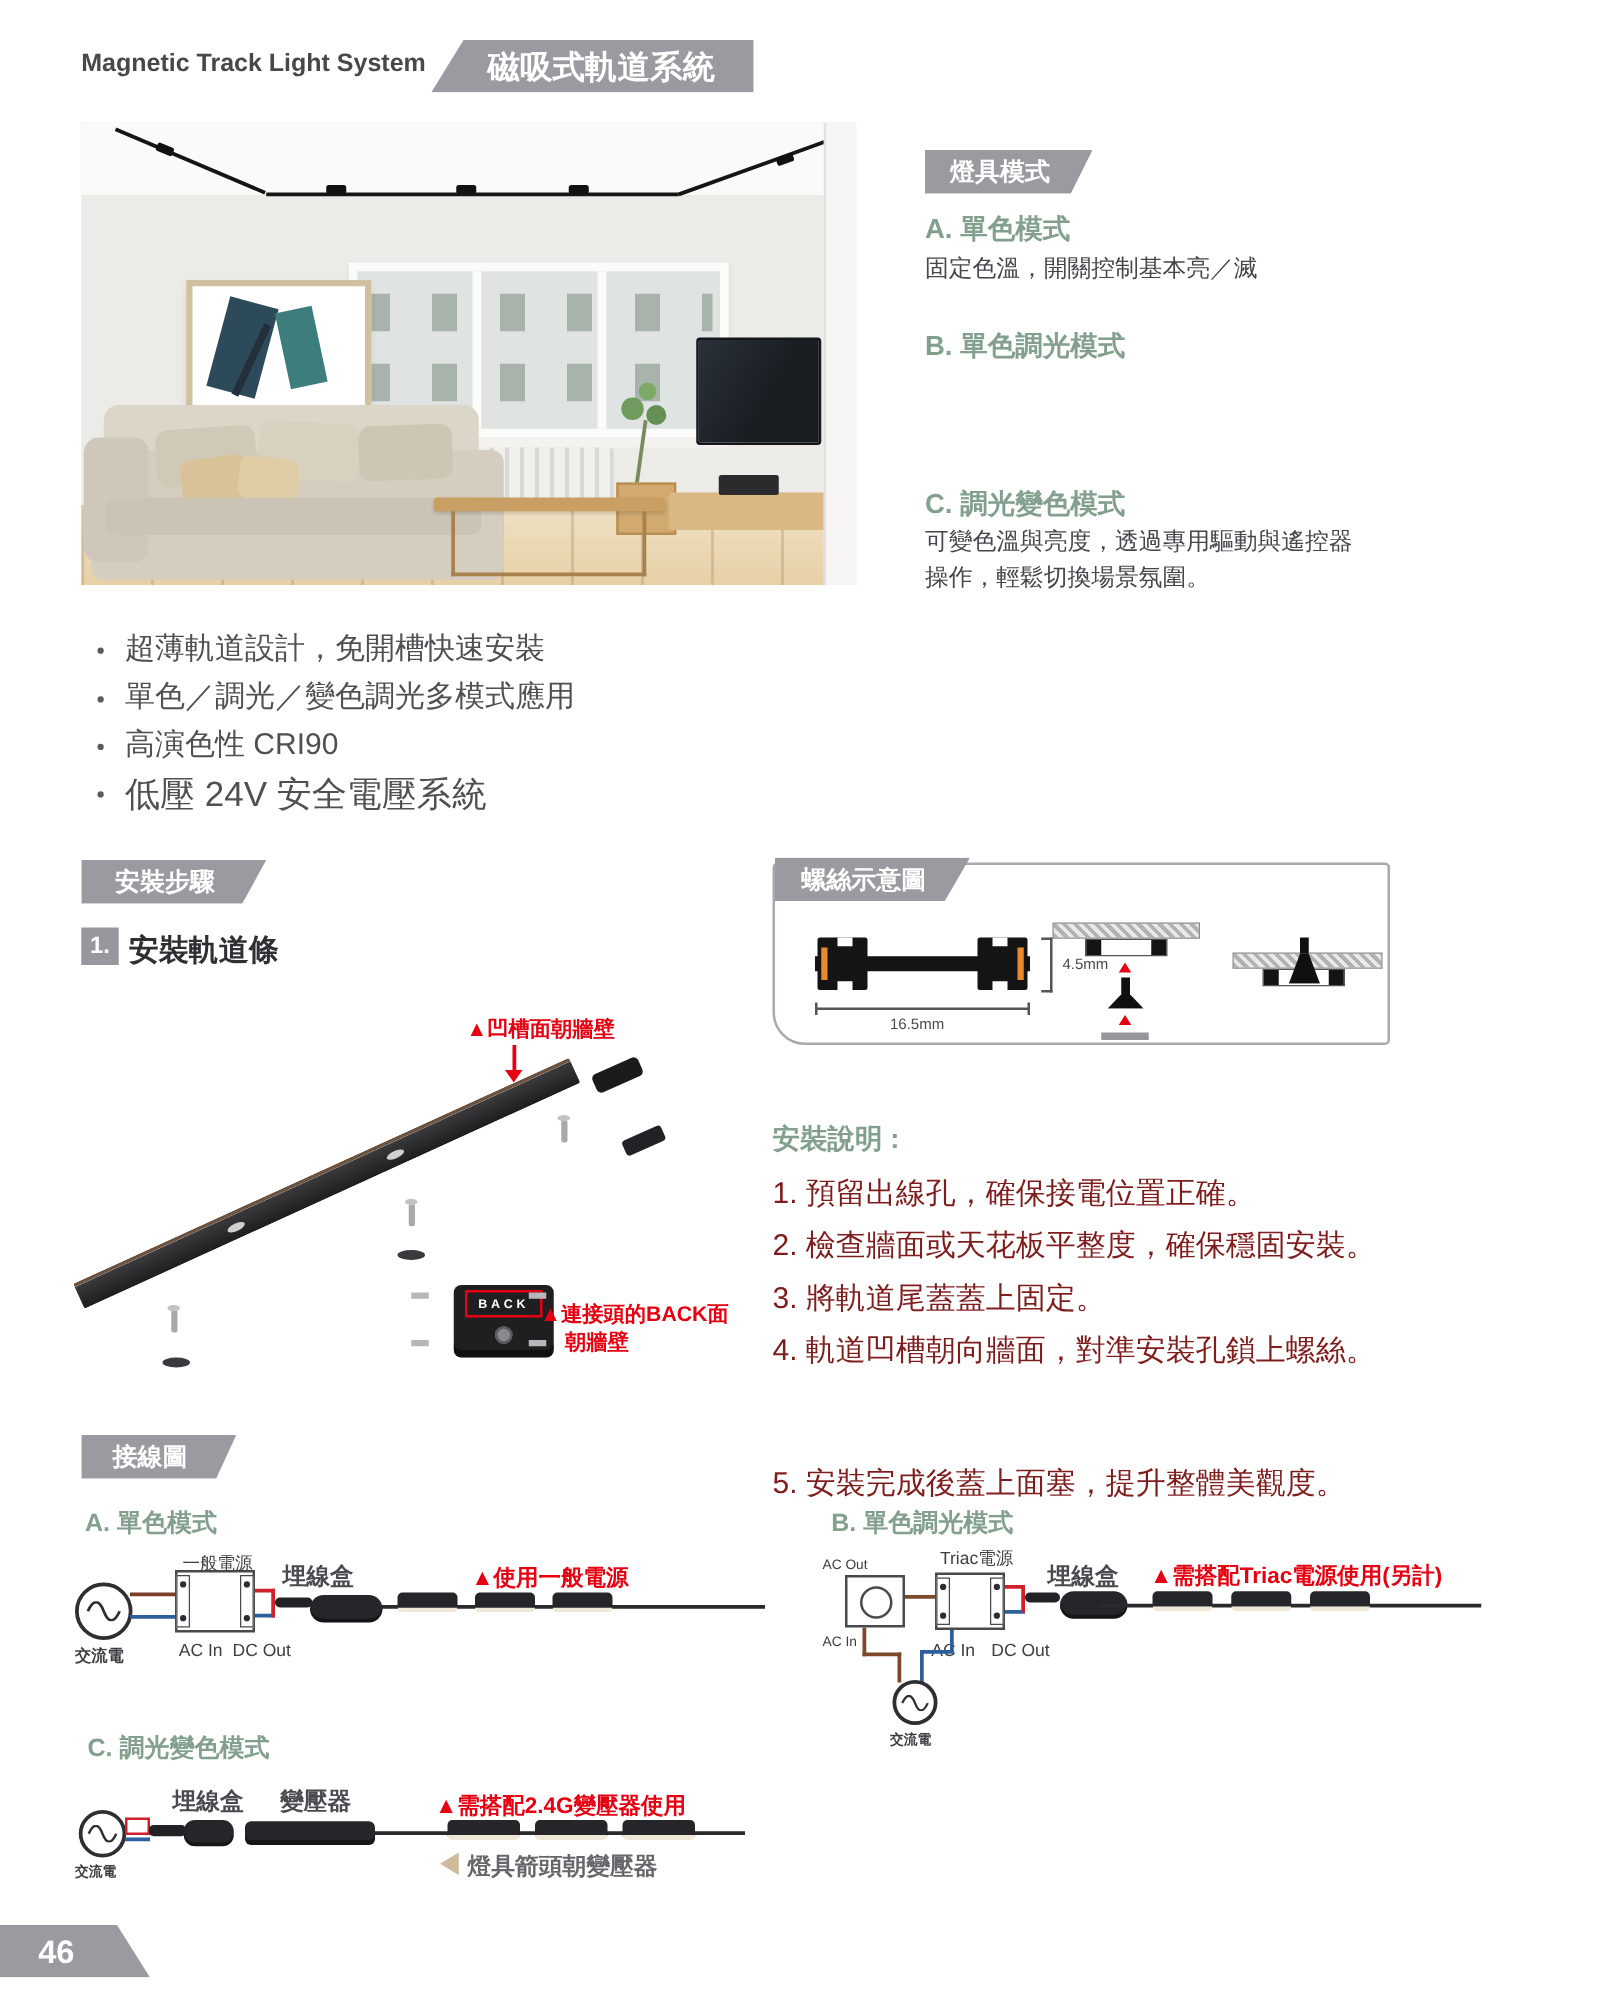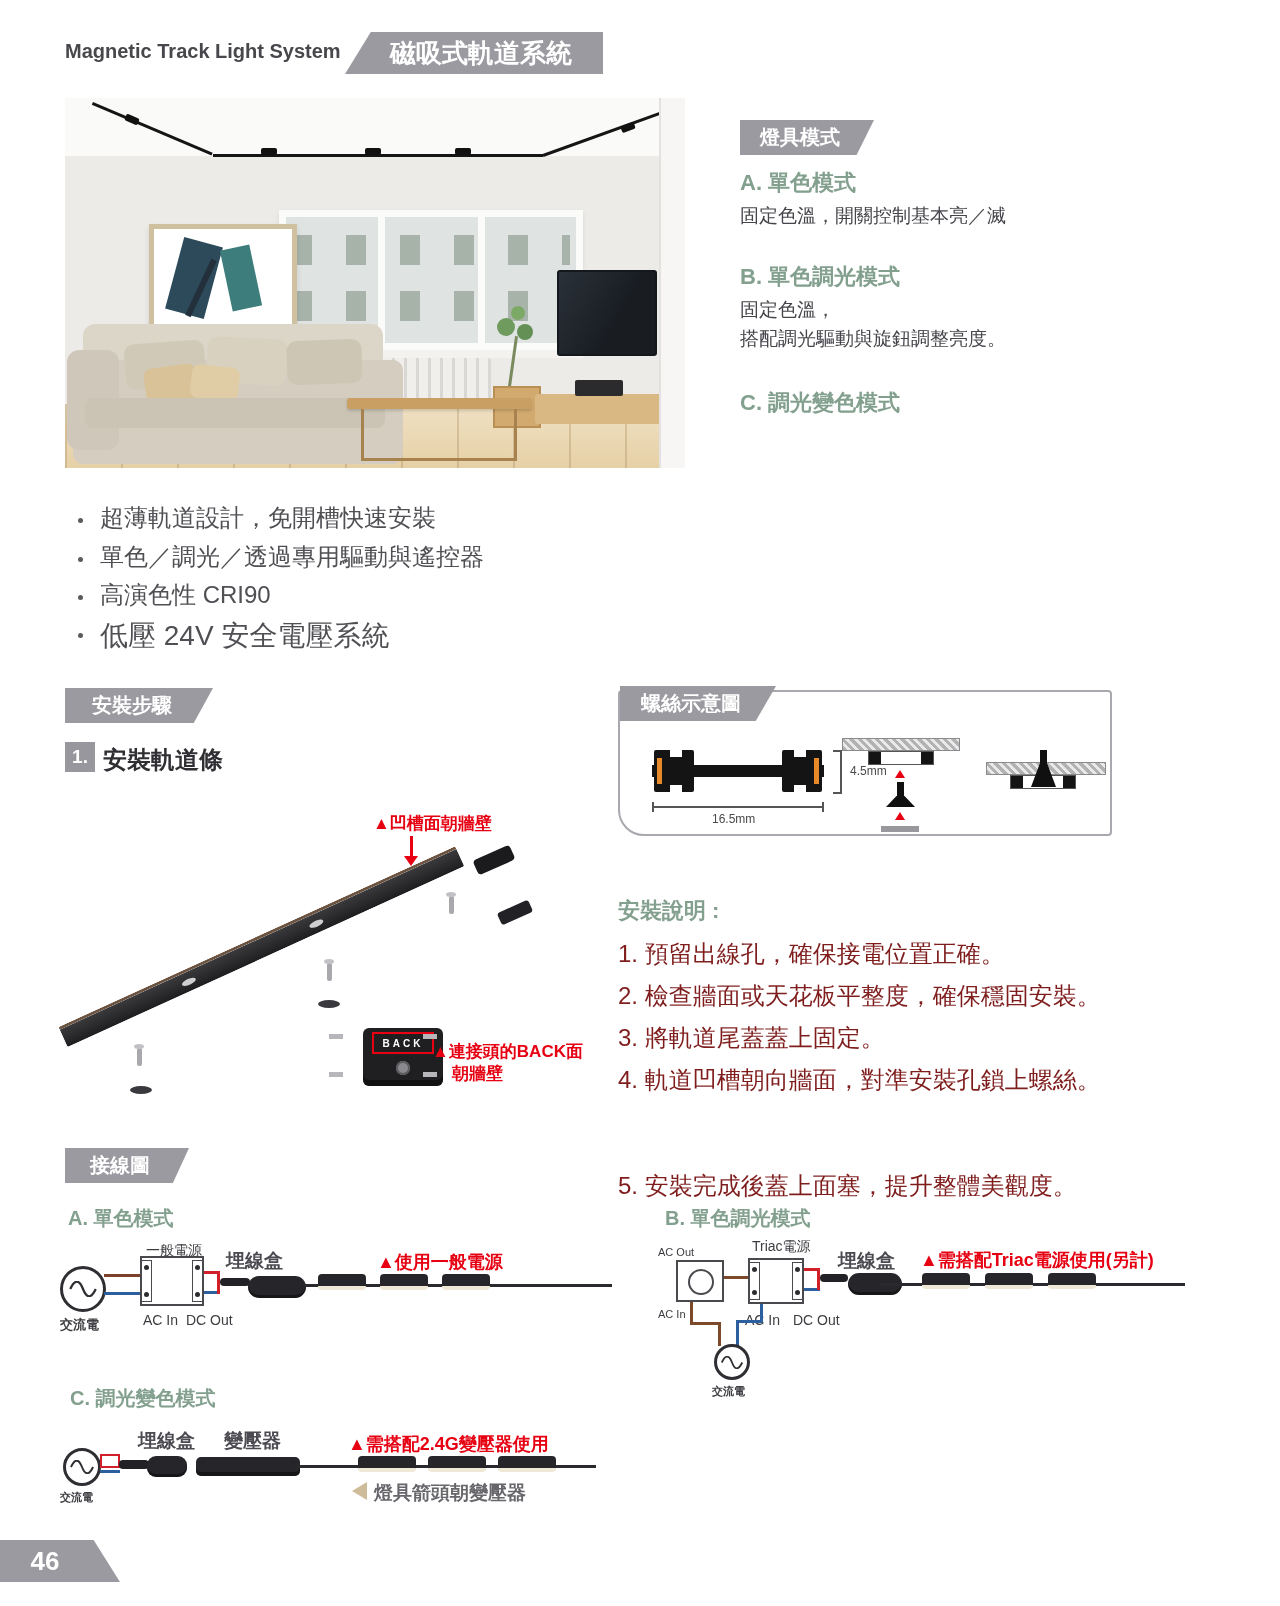--- a/index.html
+++ b/index.html
@@ -111,28 +111,28 @@
     <div class="abs" style="left:492px;top:172px;width:100px;height:86px;background:linear-gradient(120deg,#2a3139,#191d22 60%);border:2px solid #14171b;border-radius:3px;"></div>
     <div class="abs" style="left:470px;top:296px;width:130px;height:30px;background:#d9b884;border-radius:3px;"></div>
     <div class="abs" style="left:510px;top:282px;width:48px;height:16px;background:#2b2b2e;border-radius:2px;"></div>
     <div class="abs" style="left:594px;top:0;width:26px;height:370px;background:#f7f6f4;border-left:2px solid #e4e2e0;"></div>
   </div>
 
   <div class="badge badge-r" style="left:740px;top:120px;width:134px;">燈具模式</div>
   <div class="h-green" style="left:740px;top:168px;">A. 單色模式</div>
   <div class="body-txt" style="left:740px;top:202px;">固定色溫，開關控制基本亮／滅</div>
   <div class="h-green" style="left:740px;top:262px;">B. 單色調光模式</div>
-  <div class="body-txt" style="left:740px;top:296px;">固定色溫，
-搭配調光驅動與旋鈕調整亮度。</div>
   <div class="h-green" style="left:740px;top:388px;">C. 調光變色模式</div>
+  <div class="body-txt" style="left:740px;top:420px;">可變色溫與亮度，透過專用驅動與遙控器
+操作，輕鬆切換場景氛圍。</div>
 
   <div class="feature-dot" style="left:78px;top:518px;"></div>
   <div class="abs" style="left:100px;top:502px;font-size:24px;color:#4f4f54;">超薄軌道設計，免開槽快速安裝</div>
   <div class="feature-dot" style="left:78px;top:557px;"></div>
-  <div class="abs" style="left:100px;top:541px;font-size:24px;color:#4f4f54;">單色／調光／透過專用驅動與遙控器</div>
+  <div class="abs" style="left:100px;top:541px;font-size:24px;color:#4f4f54;">單色／調光／變色調光多模式應用</div>
   <div class="feature-dot" style="left:78px;top:595px;"></div>
   <div class="abs" style="left:100px;top:579px;font-size:24px;color:#4f4f54;">高演色性 CRI90</div>
   <div class="feature-dot" style="left:78px;top:633px;"></div>
   <div class="abs" style="left:100px;top:617px;font-size:28px;color:#4f4f54;">低壓 24V 安全電壓系統</div>
 
   <div class="badge badge-r" style="left:65px;top:688px;width:148px;">安裝步驟</div>
   <div class="abs" style="left:65px;top:742px;width:30px;height:30px;background:#98979d;color:#fff;font-weight:bold;font-size:19px;display:flex;align-items:center;justify-content:center;">1.</div>
   <div class="abs" style="left:103px;top:744px;font-size:24px;font-weight:bold;color:#2f2f33;">安裝軌道條</div>
 
   <div class="red-note" style="left:373px;top:812px;font-size:17px;">▲凹槽面朝牆壁</div>

